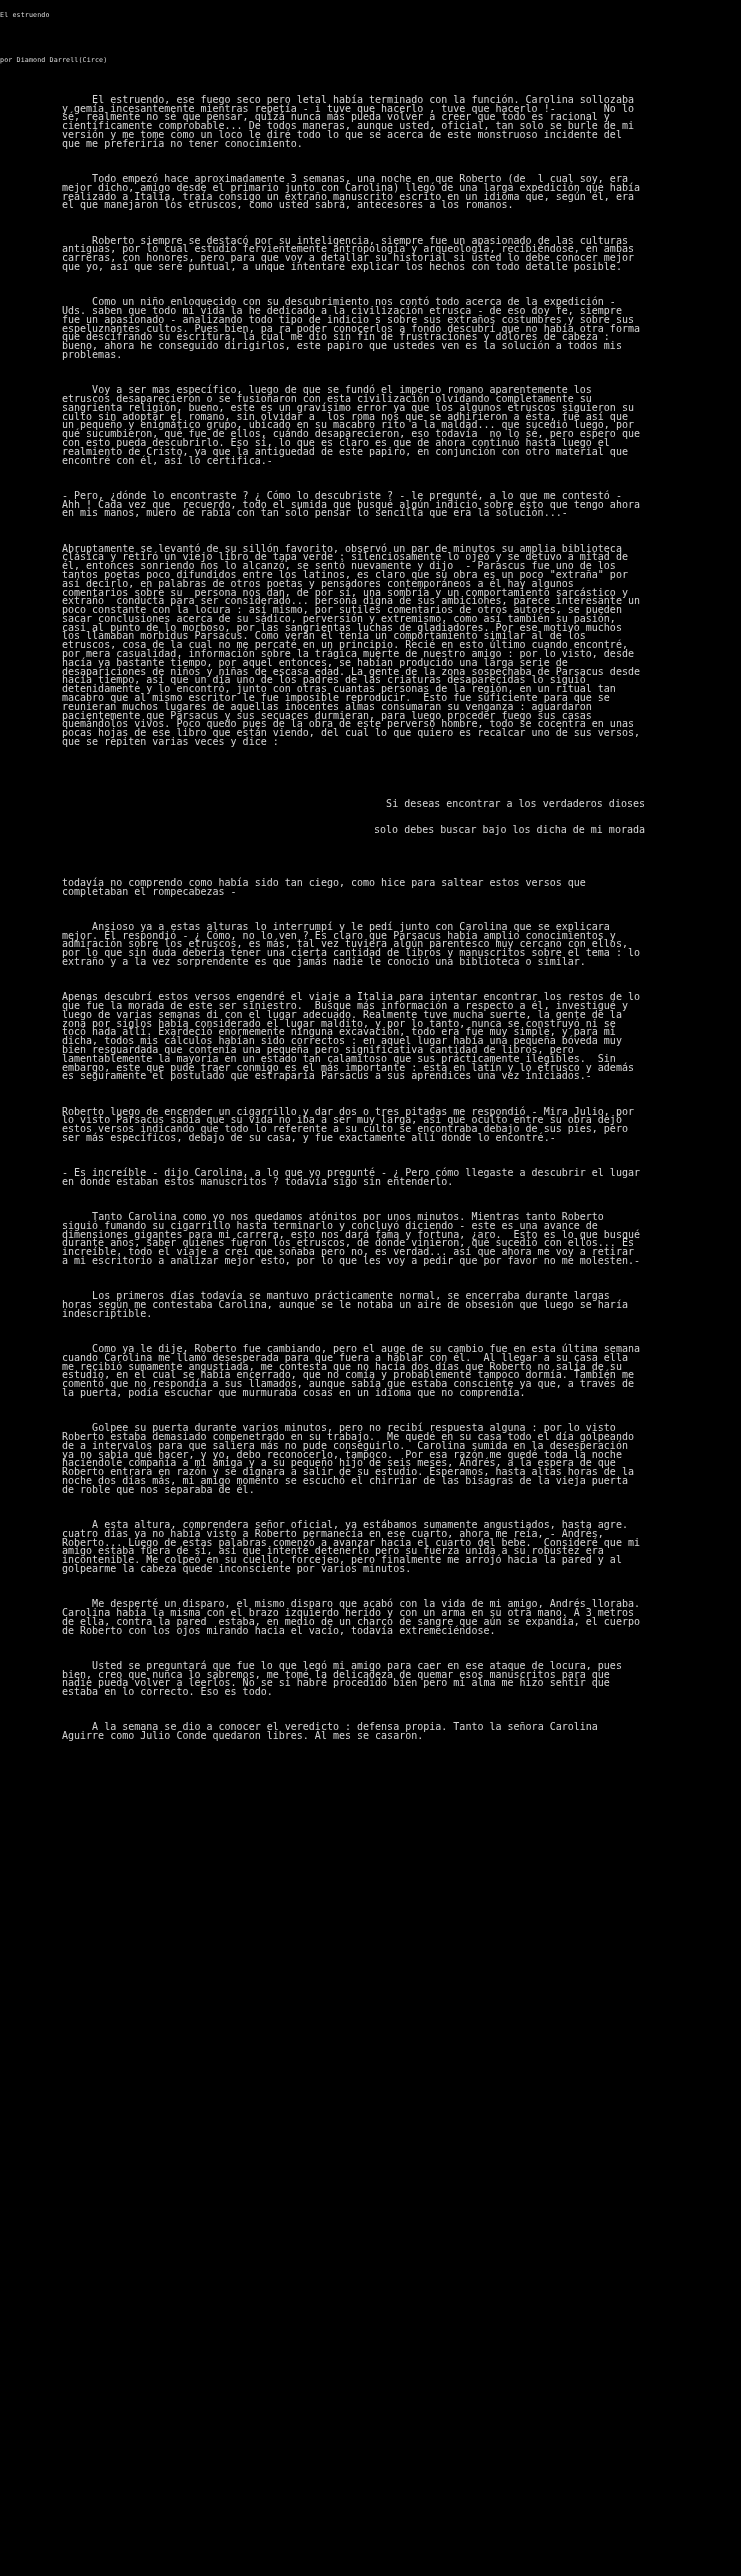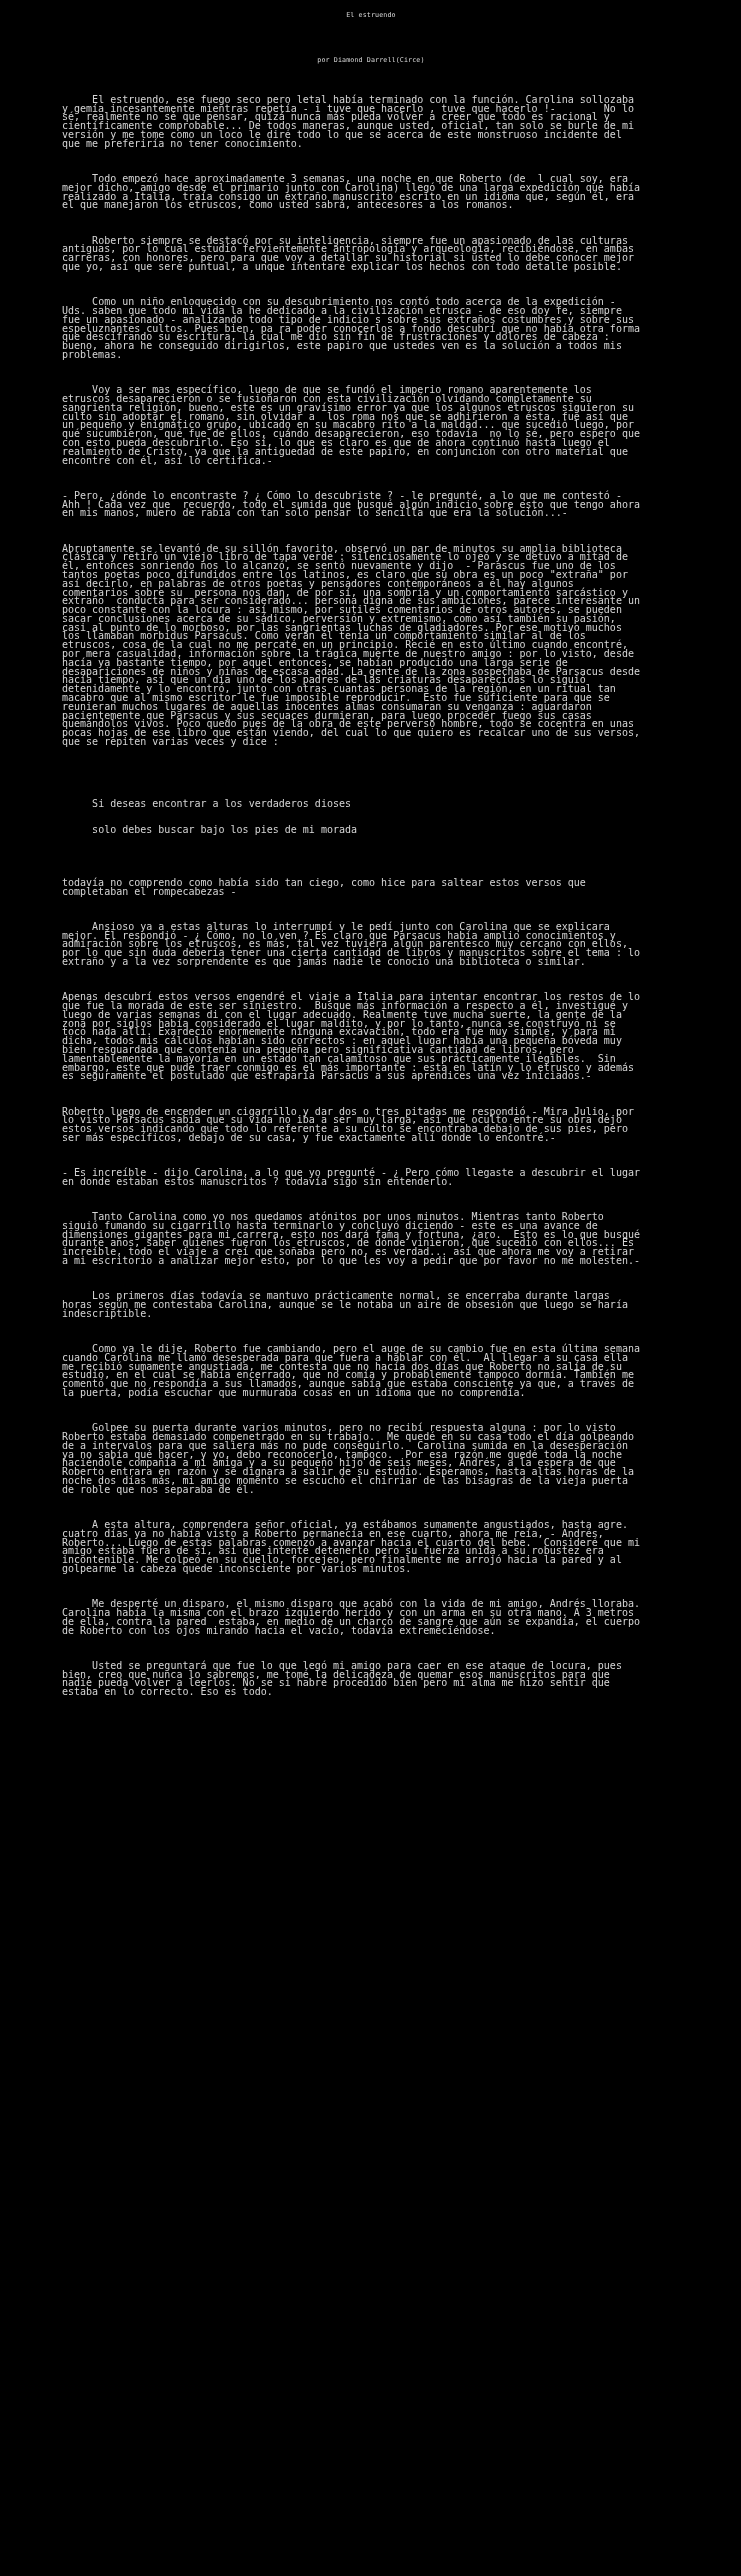--- a/index.html
+++ b/index.html
@@ -13,21 +13,21 @@
     font-family: "DejaVu Sans Mono", "Liberation Mono", monospace;
   }
   #page {
     width: 742px;
     min-height: 3672px;
     box-sizing: border-box;
     padding: 11.3px 0 20.6px 0;
     background: #000000;
   }
   .title-block {
-    text-align: center;
+    text-align: left;
     font-size: 6.7px;
     line-height: 8.8px;
     color: #d8d8d8;
     margin: 0 0 13.4px 0;
     letter-spacing: 0.1px;
   }
   .title-block .t1 { display: block; }
   .title-block .t2 { display: block; margin-top: 36px; }
 
   .body-col {
@@ -42,20 +42,21 @@
   }
   .para {
     margin: 0 0 8.8px 0;
     white-space: pre-wrap;
   }
 
   .verse {
     margin: 8.8px 0 8.8px 0;
     white-space: pre-wrap;
     color: #d6d6d6;
+    text-align: right;
   }
   .verse-line { display: block; }
 </style>
 </head>
 <body>
 
 <div id="page">
 
   <div class="title-block">
     <span class="t1">El estruendo</span>
@@ -65,31 +66,32 @@
   <div class="body-col">
     <p class="para">     El estruendo, ese fuego seco pero letal había terminado con la función. Carolina sollozaba y gemía incesantemente mientras repetía - i tuve que hacerlo , tuve que hacerlo !-        No lo sé, realmente no sé que pensar, quizá nunca más pueda volver a creer que todo es racional y científicamente comprobable... De todos maneras, aunque usted, oficial, tan solo se burle de mi versión y me tome como un loco le diré todo lo que se acerca de este monstruoso incidente del que me preferiría no tener conocimiento.</p>
     <p class="para">     Todo empezó hace aproximadamente 3 semanas, una noche en que Roberto (de  l cual soy, era mejor dicho, amigo desde el primario junto con Carolina) llegó de una larga expedición que había realizado a Italia, traía consigo un extraño manuscrito escrito en un idioma que, según él, era el que manejaron los etruscos, como usted sabrá, antecesores a los romanos.</p>
     <p class="para">     Roberto siempre se destacó por su inteligencia, siempre fue un apasionado de las culturas antiguas, por lo cual estudió fervientemente antropología y arqueología, recibiéndose, en ambas carreras, con honores, pero para que voy a detallar su historial si usted lo debe conocer mejor que yo, así que seré puntual, a unque intentaré explicar los hechos con todo detalle posible.</p>
     <p class="para">     Como un niño enloquecido con su descubrimiento nos contó todo acerca de la expedición - Uds. saben que todo mi vida la he dedicado a la civilización etrusca - de eso doy fe, siempre fue un apasionado - analizando todo tipo de indicio s sobre sus extraños costumbres y sobre sus espeluznantes cultos. Pues bien, pa ra poder conocerlos a fondo descubrí que no había otra forma que descifrando su escritura, la cual me dio sin fin de frustraciones y dolores de cabeza : bueno, ahora he conseguido dirigirlos, este papiro que ustedes ven es la solución a todos mis problemas.</p>
     <p class="para">     Voy a ser mas específico, luego de que se fundó el imperio romano aparentemente los etruscos desaparecieron o se fusionaron con esta civilización olvidando completamente su sangrienta religión, bueno, este es un gravísimo error ya que los algunos etruscos siguieron su culto sin adoptar el romano, sin olvidar a  los roma nos que se adhirieron a ésta, fue así que un pequeño y enigmático grupo, ubicado en su macabro rito a la maldad... que sucedió luego, por qué sucumbieron, qué fue de ellos, cuándo desaparecieron, eso todavía  no lo sé, pero espero que con esto pueda descubrirlo. Eso sí, lo que es claro es que de ahora continuó hasta luego el realmiento de Cristo, ya que la antiguedad de este papiro, en conjunción con otro material que encontré con él, así lo certifica.-</p>
     <p class="para">- Pero, ¿dónde lo encontraste ? ¿ Cómo lo descubriste ? - le pregunté, a lo que me contestó - Ahh ! Cada vez que  recuerdo, todo el sumida que busqué algún indicio sobre esto que tengo ahora en mis manos, muero de rabia con tan solo pensar lo sencilla que era la solución...-</p>
     <p class="para">Abruptamente se levantó de su sillón favorito, observó un par de minutos su amplia biblioteca clásica y retiró un viejo libro de tapa verde : silenciosamente lo ojeó y se detuvo a mitad de él, entonces sonriendo nos lo alcanzó, se sentó nuevamente y dijo  - Parascus fue uno de los tantos poetas poco difundidos entre los latinos, es claro que su obra es un poco "extraña" por así decirlo, en palabras de otros poetas y pensadores contemporáneos a él hay algunos comentarios sobre su  persona nos dan, de por sí, una sombría y un comportamiento sarcástico y extraño  conducta para ser considerado... persona digna de sus ambiciones, parece interesante un poco constante con la locura : así mismo, por sutiles comentarios de otros autores, se pueden sacar conclusiones acerca de su sádico, perversión y extremismo, como así también su pasión, casi al punto de lo morboso, por las sangrientas luchas de gladiadores. Por ese motivo muchos los llamaban morbidus Parsacus. Como verán él tenía un comportamiento similar al de los etruscos, cosa de la cual no me percaté en un principio. Recié en esto último cuando encontré, por mera casualidad, información sobre la trágica muerte de nuestro amigo : por lo visto, desde hacía ya bastante tiempo, por aquel entonces, se habían producido una larga serie de desapariciones de niños y niñas de escasa edad. La gente de la zona sospechaba de Parsacus desde hacía tiempo, así que un día uno de los padres de las criaturas desaparecidas lo siguió detenidamente y lo encontró, junto con otras cuantas personas de la región, en un ritual tan macabro que al mismo escritor le fue imposible reproducir.  Esto fue suficiente para que se reunieran muchos lugares de aquellas inocentes almas consumaran su venganza : aguardaron pacientemente que Parsacus y sus secuaces durmieran, para luego proceder fuego sus casas quemándolos vivos. Poco quedo pues de la obra de este perverso hombre, todo se cocentra en unas pocas hojas de ese libro que están viendo, del cual lo que quiero es recalcar uno de sus versos, que se repiten varias veces y dice :</p>
     <div class="verse">
       <span class="verse-line">     Si deseas encontrar a los verdaderos dioses</span>
-      <span class="verse-line">     solo debes buscar bajo los pies de mi morada</span>
+      <span class="verse-line">     solo debes buscar bajo los dicha de mi morada</span>
     </div>
     <p class="para">todavía no comprendo como había sido tan ciego, como hice para saltear estos versos que completaban el rompecabezas -</p>
     <p class="para">     Ansioso ya a estas alturas lo interrumpí y le pedí junto con Carolina que se explicara mejor. Él respondió - ¿ Cómo, no lo ven ? Es claro que Parsacus había amplio conocimientos y admiración sobre los etruscos, es más, tal vez tuviera algún parentesco muy cercano con ellos, por lo que sin duda debería tener una cierta cantidad de libros y manuscritos sobre el tema : lo extraño y a la vez sorprendente es que jamás nadie le conoció una biblioteca o similar.</p>
     <p class="para">Apenas descubrí estos versos engendré el viaje a Italia para intentar encontrar los restos de lo que fue la morada de este ser siniestro.  Busque más información a respecto a él, investigué y luego de varias semanas di con el lugar adecuado. Realmente tuve mucha suerte, la gente de la zona por siglos había considerado el lugar maldito, y por lo tanto, nunca se construyó ni se tocó nada allí. Exardeció enormemente ninguna excavación, todo era fue muy simple, y para mi dicha, todos mis cálculos habían sido correctos : en aquel lugar había una pequeña bóveda muy bien resguardada que contenía una pequeña pero significativa cantidad de libros, pero lamentablemente la mayoría en un estado tan calamitoso que sus prácticamente ilegibles.  Sin embargo, este que pude traer conmigo es el más importante : esta en latín y lo etrusco y además es seguramente el postulado que estraparía Parsacus a sus aprendices una vez iniciados.-</p>
     <p class="para">Roberto luego de encender un cigarrillo y dar dos o tres pitadas me respondió - Mira Julio, por lo visto Parsacus sabía que su vida no iba a ser muy larga, así que oculto entre su obra dejó estos versos indicando que todo lo referente a su culto se encontraba debajo de sus pies, pero ser más específicos, debajo de su casa, y fue exactamente allí donde lo encontré.-</p>
     <p class="para">- Es increíble - dijo Carolina, a lo que yo pregunté - ¿ Pero cómo llegaste a descubrir el lugar en donde estaban estos manuscritos ? todavía sigo sin entenderlo.</p>
     <p class="para">     Tanto Carolina como yo nos quedamos atónitos por unos minutos. Mientras tanto Roberto siguió fumando su cigarrillo hasta terminarlo y concluyó diciendo - este es una avance de dimensiones gigantes para mi carrera, esto nos dará fama y fortuna, ¿aro.  Esto es lo que busqué durante años, saber quiénes fueron los etruscos, de dónde vinieron, qué sucedió con ellos... Es increíble, todo el viaje a creí que soñaba pero no, es verdad... así que ahora me voy a retirar a mi escritorio a analizar mejor esto, por lo que les voy a pedir que por favor no me molesten.-</p>
     <p class="para">     Los primeros días todavía se mantuvo prácticamente normal, se encerraba durante largas horas según me contestaba Carolina, aunque se le notaba un aire de obsesión que luego se haría indescriptible.</p>
     <p class="para">     Como ya le dije, Roberto fue cambiando, pero el auge de su cambio fue en esta última semana cuando Carolina me llamó desesperada para que fuera a hablar con él.  Al llegar a su casa ella me recibió sumamente angustiada, me contesta que no hacía dos días que Roberto no salía de su estudio, en el cual se había encerrado, que no comía y probablemente tampoco dormía. También me comentó que no respondía a sus llamados, aunque sabía que estaba consciente ya que, a través de la puerta, podía escuchar que murmuraba cosas en un idioma que no comprendía.</p>
     <p class="para">     Golpee su puerta durante varios minutos, pero no recibí respuesta alguna : por lo visto Roberto estaba demasiado compenetrado en su trabajo.  Me quedé en su casa todo el día golpeando de a intervalos para que saliera más no pude conseguirlo.  Carolina sumida en la desesperación ya no sabía qué hacer, y yo, debo reconocerlo, tampoco.  Por esa razón me quedé toda la noche haciéndole compañía a mi amiga y a su pequeño hijo de seis meses, Andrés, a la espera de que Roberto entrara en razón y se dignara a salir de su estudio. Esperamos, hasta altas horas de la noche dos días más, mi amigo momento se escuchó el chirriar de las bisagras de la vieja puerta de roble que nos separaba de él.</p>
     <p class="para">     A esta altura, comprendera señor oficial, ya estábamos sumamente angustiados, hasta agre. cuatro días ya no había visto a Roberto permanecía en ese cuarto, ahora me reía, - Andrés, Roberto... Luego de estas palabras comenzó a avanzar hacia el cuarto del bebe.  Consideré que mi amigo estaba fuera de sí, así que intenté detenerlo pero su fuerza unida a su robustez era incontenible. Me colpeó en su cuello, forcejeo, pero finalmente me arrojó hacia la pared y al golpearme la cabeza quede inconsciente por varios minutos.</p>
     <p class="para">     Me desperté un disparo, el mismo disparo que acabó con la vida de mi amigo, Andrés lloraba. Carolina había la misma con el brazo izquierdo herido y con un arma en su otra mano. A 3 metros de ella, contra la pared  estaba, en medio de un charco de sangre que aún se expandía, el cuerpo de Roberto con los ojos mirando hacia el vacío, todavía extremeciéndose.</p>
     <p class="para">     Usted se preguntará que fue lo que legó mi amigo para caer en ese ataque de locura, pues bien, creo que nunca lo sabremos, me tomé la delicadeza de quemar esos manuscritos para que nadie pueda volver a leerlos. No se si habré procedido bien pero mi alma me hizo sentir que estaba en lo correcto. Eso es todo.</p>
+    <p class="para">     A la semana se dio a conocer el veredicto : defensa propia. Tanto la señora Carolina Aguirre como Julio Conde quedaron libres. Al mes se casaron.</p>
     <p class="para"></p>
   </div>
 
 </div>
 
 
 </body></html>

